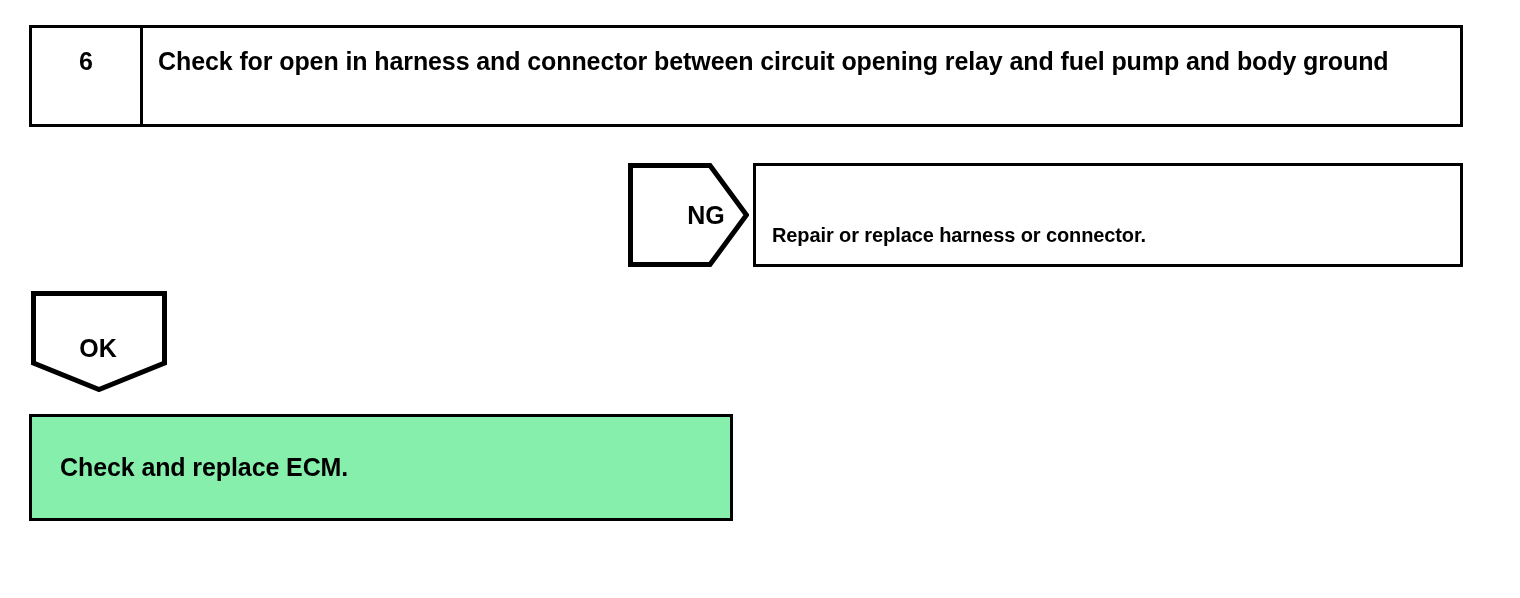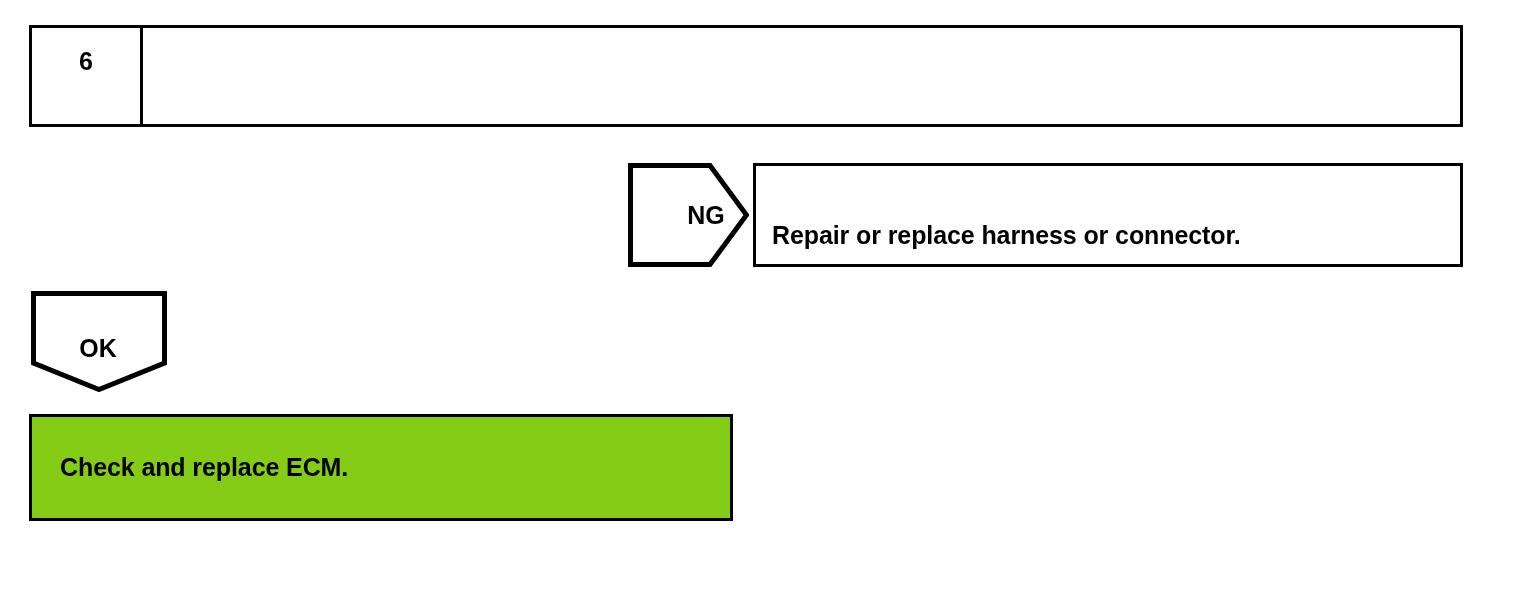--- a/index.html
+++ b/index.html
@@ -103,21 +103,21 @@
     top: 163px;
     width: 710px;
     height: 104px;
     border: 3px solid #000000;
     box-sizing: border-box;
     background: #ffffff;
     display: flex;
     align-items: center;
   }
   .repair-text {
-    font-size: 25px;
+    font-size: 20px;
     font-weight: bold;
     color: #000000;
     padding-left: 16px;
     letter-spacing: -0.1px;
     margin-top: 40px;
   }
 
   
   .ok-pentagon {
     position: absolute;
@@ -148,41 +148,44 @@
 
   
   .ecm-box {
     position: absolute;
     left: 29px;
     top: 414px;
     width: 704px;
     height: 107px;
     border: 3px solid #000000;
     box-sizing: border-box;
-    background: #84cc16;
+    background: #86efac;
     display: flex;
     align-items: center;
   }
   .ecm-text {
     font-size: 25px;
     font-weight: bold;
     color: #000000;
     padding-left: 28px;
     letter-spacing: -0.1px;
   }
 </style>
 </head>
 <body>
 
 <div id="canvas">
 
   <div class="step-row">
     <div class="step-number-cell">
       <span class="step-number">6</span>
     </div>
+    <div class="step-text-cell">
+      <span class="step-text">Check for open in harness and connector between circuit opening relay and fuel pump and body ground</span>
+    </div>
   </div>
 
   <div class="ng-pentagon">
     <svg viewBox="0 0 121 104" xmlns="http://www.w3.org/2000/svg" aria-hidden="true">
       <polygon points="2.5,2.5 82,2.5 118.5,52 82,101.5 2.5,101.5" fill="#ffffff" stroke="#000000" stroke-width="5" stroke-linejoin="miter"></polygon>
     </svg>
   </div>
   <div class="ng-label">
     <span>NG</span>
   </div>

